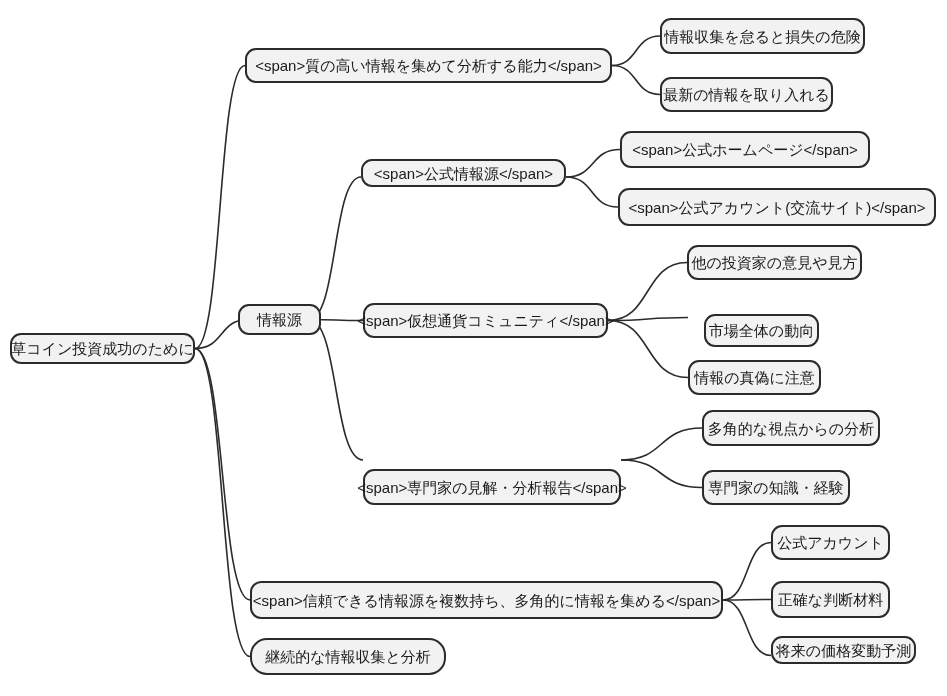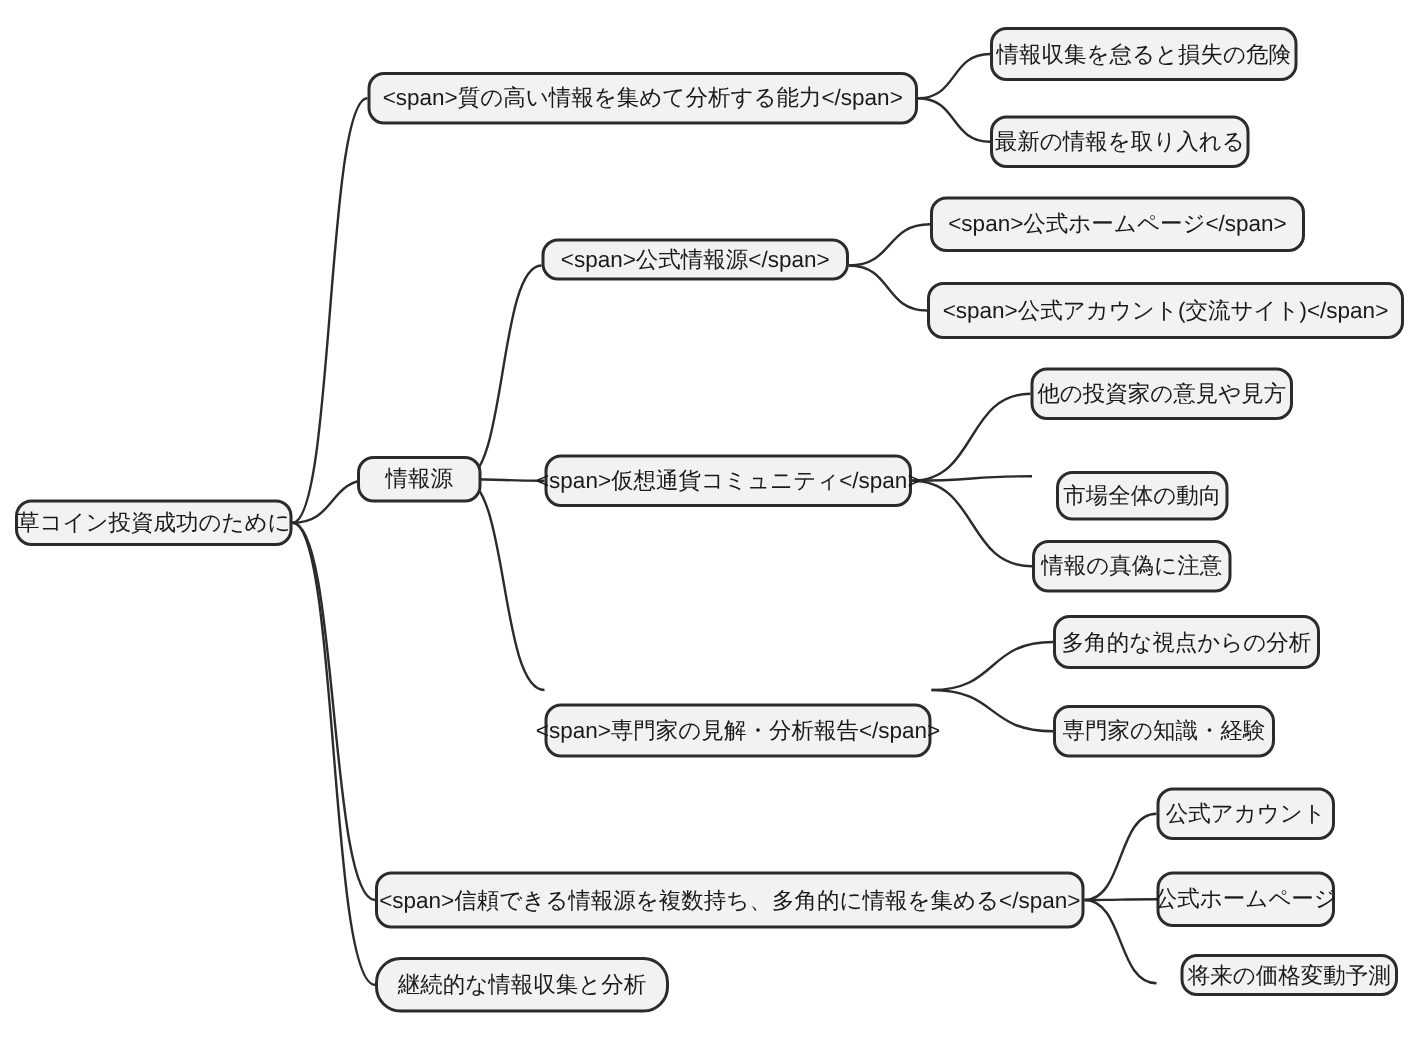--- a/index.html
+++ b/index.html
@@ -74,17 +74,17 @@
       <div class="node" style="left: 618px; top: 188px; width: 318px; height: 38px;">&lt;span&gt;公式アカウント(交流サイト)&lt;/span&gt;</div>
       <div class="node" style="left: 363px; top: 303px; width: 245px; height: 35px;">&lt;span&gt;仮想通貨コミュニティ&lt;/span&gt;</div>
       <div class="node" style="left: 687px; top: 245px; width: 175px; height: 35px;">他の投資家の意見や見方</div>
       <div class="node" style="left: 688px; top: 314px; width: 115px; height: 33px; margin-left: 16px;">市場全体の動向</div>
       <div class="node" style="left: 688px; top: 360px; width: 133px; height: 35px; text-align: right;">情報の真偽に注意</div>
       <div class="node" style="left: 363px; top: 442px; width: 258px; height: 36px; margin-top: 27px;">&lt;span&gt;専門家の見解・分析報告&lt;/span&gt;</div>
       <div class="node" style="left: 702px; top: 410px; width: 178px; height: 36px;">多角的な視点からの分析</div>
       <div class="node" style="left: 702px; top: 470px; width: 148px; height: 35px;">専門家の知識・経験</div>
       <div class="node" style="left: 250px; top: 581px; width: 473px; height: 38px;">&lt;span&gt;信頼できる情報源を複数持ち、多角的に情報を集める&lt;/span&gt;</div>
       <div class="node" style="left: 771px; top: 525px; width: 119px; height: 35px;">公式アカウント</div>
-      <div class="node" style="left: 771px; top: 581px; width: 119px; height: 37px;">公式ホームページ</div>
-      <div class="node" style="left: 771px; top: 636px; width: 145px; height: 25px; margin-left: 16px;">将来の価格変動予測</div>
+      <div class="node" style="left: 771px; top: 581px; width: 119px; height: 37px;">正確な判断材料</div>
+      <div class="node" style="left: 771px; top: 636px; width: 145px; height: 25px;">将来の価格変動予測</div>
       <div class="node" style="left: 250px; top: 638px; width: 196px; height: 37px; border-radius: 17px;">継続的な情報収集と分析</div>
     </div>
 </div>
 
 </body></html>

